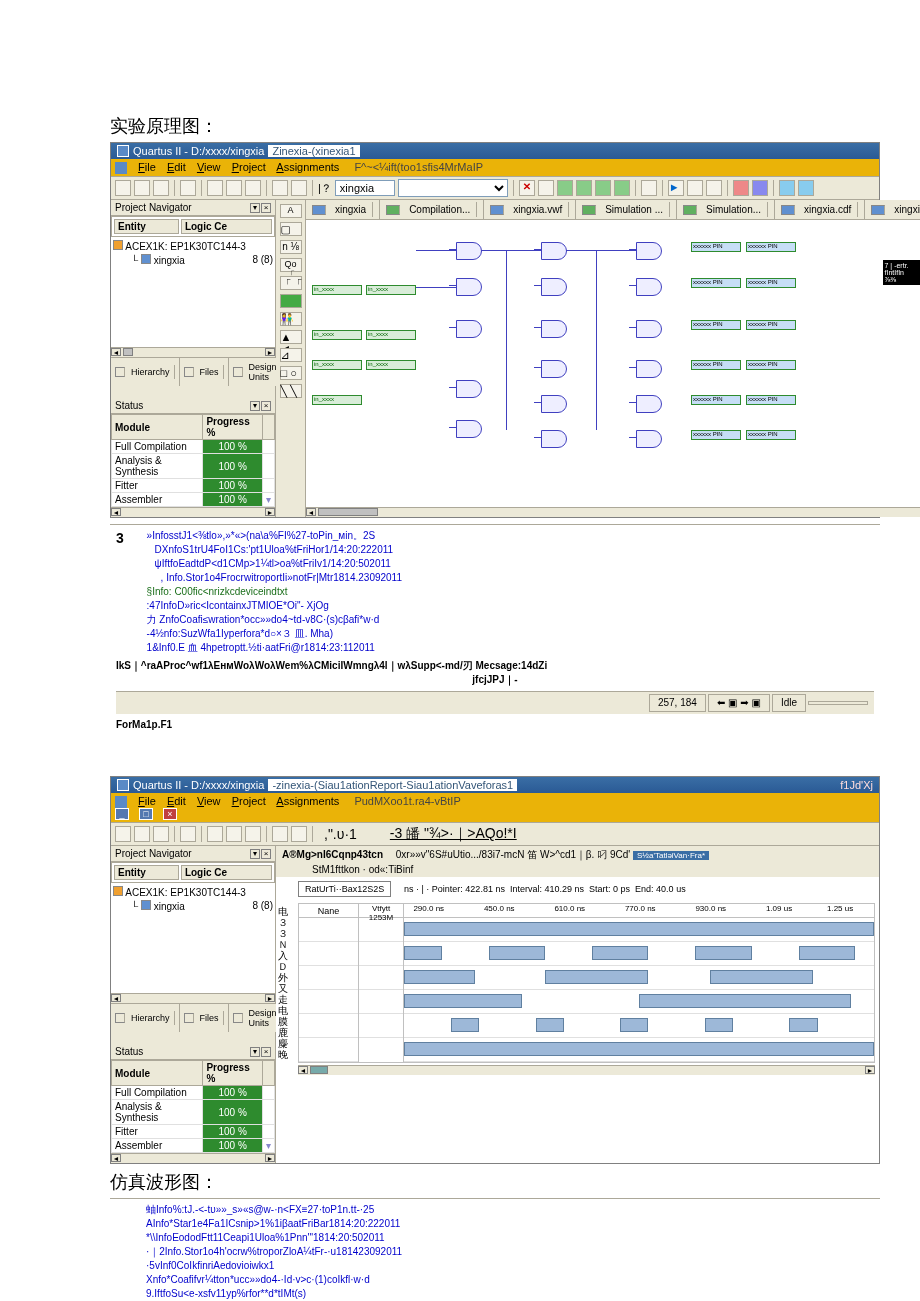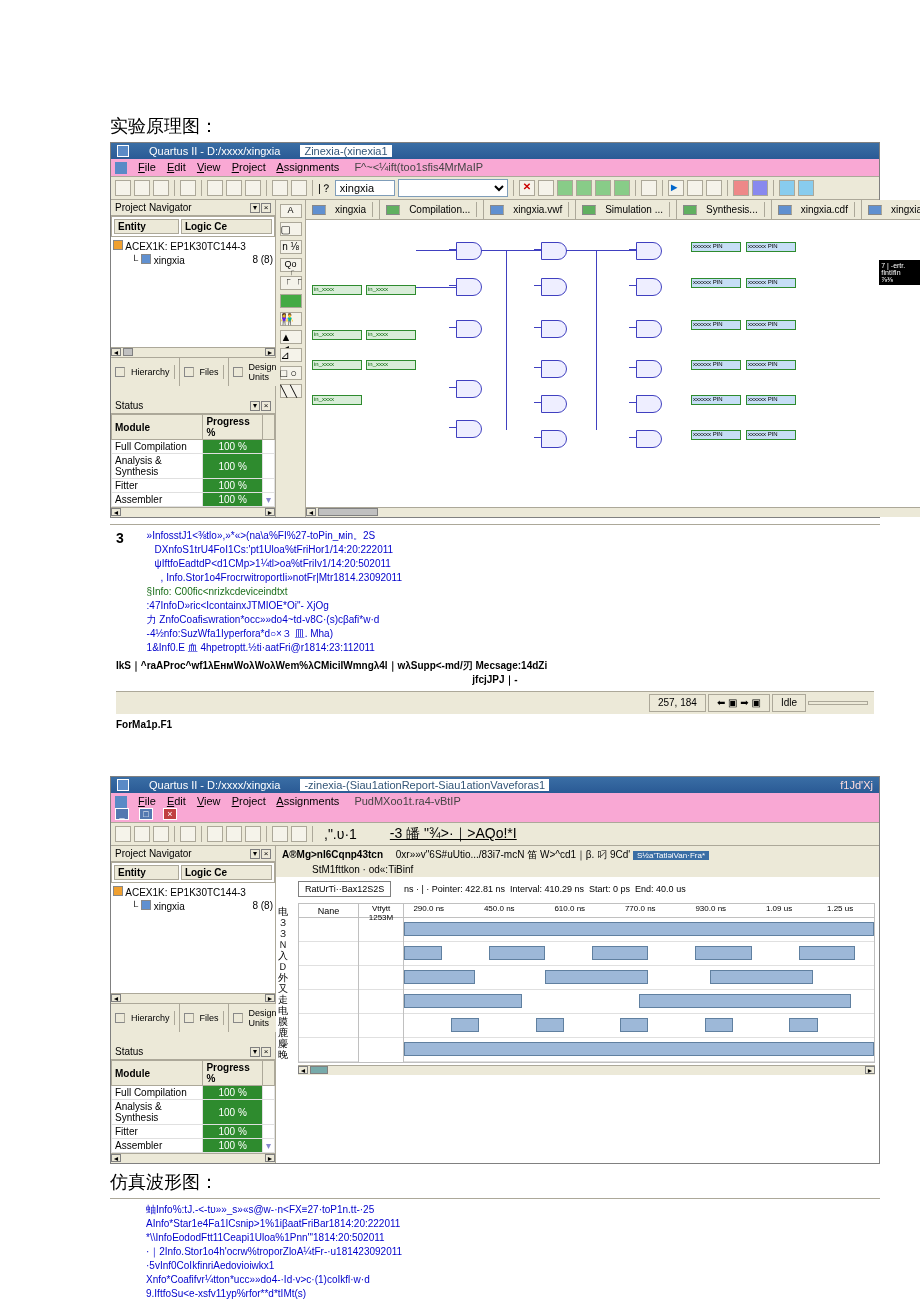--- a/index.html
+++ b/index.html
@@ -1,22 +1,22 @@
 <!DOCTYPE html>
 <html><head>
 <meta charset="utf-8">
 <style>
 *{box-sizing:border-box;margin:0;padding:0;font-family:"Microsoft YaHei",Arial,sans-serif}
 body{background:#fff;width:920px;margin:0 auto;font-size:11px}
 .page{padding:110px 0 0 110px;width:920px}
 .section-title{font-size:18px;font-weight:400;color:#000;margin:4px 0}
 .app-window{border:1px solid #808080;background:#ece9d8;width:770px;margin-bottom:6px}
-.title-bar{background:linear-gradient(#3a6ea5,#2a5a95);color:#fff;padding:2px 6px;font-size:11px;display:flex;align-items:center;gap:20px}
+.title-bar{background:linear-gradient(#3a6ea5,#2a5a95);color:#fff;padding:2px 6px;font-size:11px;display:flex;align-items:center;gap:4px}
 .title-bar .q-icon{width:12px;height:12px;background:#5a8ac6;border:1px solid #fff;display:inline-block}
-.menu-bar{background:#f9a8d4;padding:2px 4px;font-size:11px;border-bottom:1px solid #aca899}
+.menu-bar{background:#eab308;padding:2px 4px;font-size:11px;border-bottom:1px solid #aca899}
 .menu-bar span{margin-right:8px;cursor:default}
 .menu-bar span u{text-decoration:underline}
 .toolbar{background:#ece9d8;padding:2px 4px;display:flex;align-items:center;gap:3px;border-bottom:1px solid #aca899;flex-wrap:wrap}
 .tb-btn{width:16px;height:16px;border:1px solid #aca899;background:#f5f3ea;display:inline-block}
 .tb-sep{width:1px;height:16px;background:#aca899;margin:0 2px}
 .tb-input{border:1px solid #7f9db9;padding:1px 4px;font-size:11px;width:60px;background:#fff}
 .tb-combo{border:1px solid #7f9db9;padding:1px 4px;font-size:11px;width:110px;background:#fff}
 .work-area{display:flex;background:#ece9d8}
 .nav-panel{width:165px;border-right:1px solid #aca899;display:flex;flex-direction:column}
 .nav-header{background:#ece9d8;padding:2px 4px;font-size:10px;border-bottom:1px solid #aca899;display:flex;justify-content:space-between;align-items:center}
@@ -256,21 +256,21 @@
       <span>
                   <span class="tiny-icon blue-icon"></span>
                   <span>xingxia.vwf</span>
                 </span>
       <span>
                   <span class="tiny-icon green-icon"></span>
                   <span>Simulation ...</span>
                 </span>
       <span>
                   <span class="tiny-icon green-icon"></span>
-                  <span>Synthesis...</span>
+                  <span>Simulation...</span>
                 </span>
       <span>
                   <span class="tiny-icon blue-icon"></span>
                   <span>xingxia.cdf</span>
                 </span>
       <span>
                   <span class="tiny-icon blue-icon"></span>
                   <span>xingxia.cdf</span>
                 </span>
      </div>

